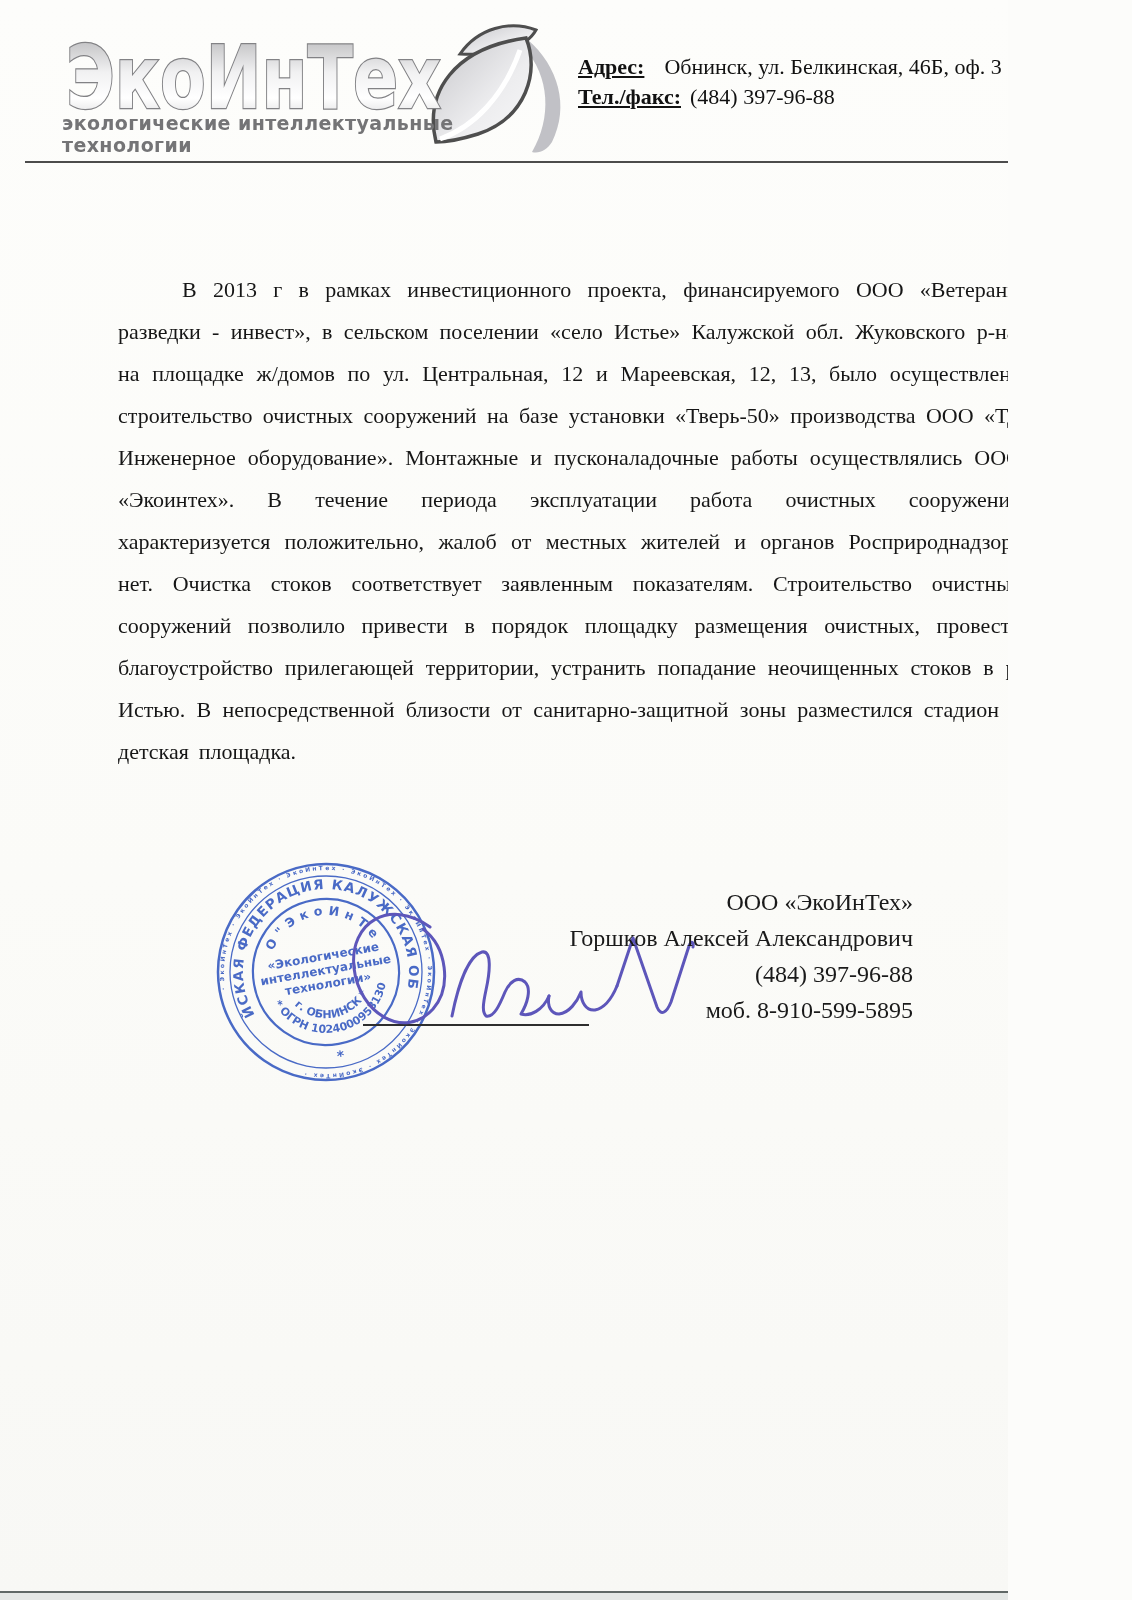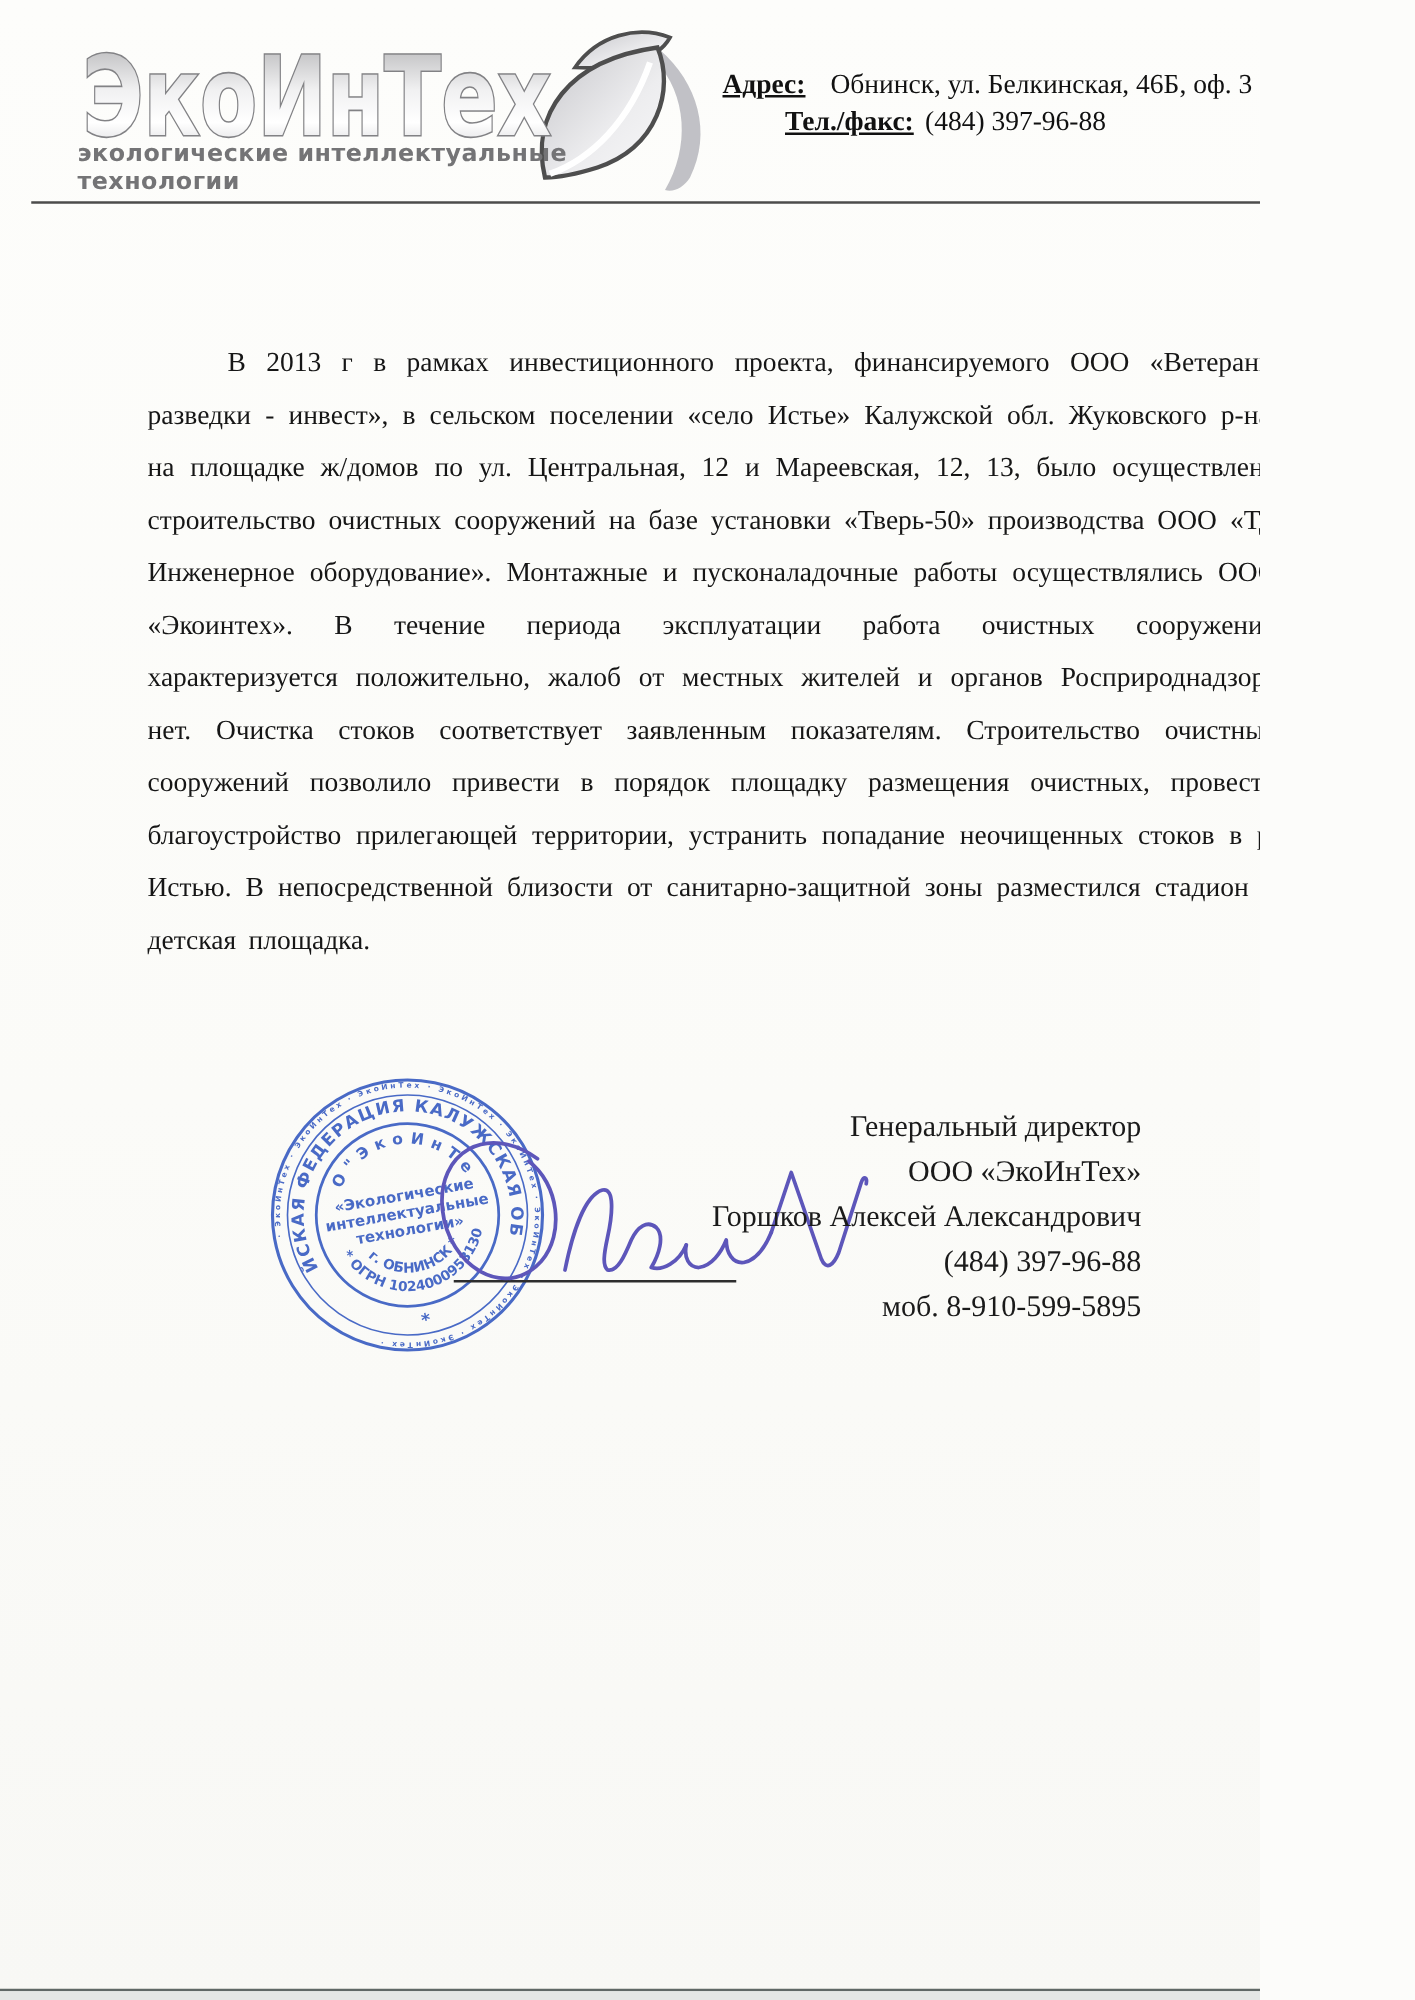--- a/index.html
+++ b/index.html
@@ -8,21 +8,21 @@
         background:linear-gradient(180deg,#fdfdfb 0%,#fbfbf8 55%,#f8f8f5 100%);
         color:#1c1c1c;}
 
   
   .logo-svg{position:absolute;left:58px;top:18px;width:520px;height:140px;}
   .tagline{position:absolute;left:62px;top:112px;width:478px;text-align:left;
            font-family:"DejaVu Sans",sans-serif;font-weight:bold;font-size:19px;
            color:#747476;letter-spacing:0.4px;}
   .contact{position:absolute;left:578px;top:52px;font-size:22px;line-height:30px;color:#111;}
   .contact .crow{white-space:nowrap;}
-  .contact .crow.r2{margin-left:50px;}
+  .contact .crow.r2{}
   .contact .crow.r3{margin-left:14px;}
   .clabel{font-weight:bold;text-decoration:underline;margin-right:9px;}
   .clabel.addr{margin-right:20px;margin-top:16px;}
   .divider{position:absolute;left:25px;top:161px;width:1083px;height:2px;background:#4c4c4c;}
 
   
   .body-text{position:absolute;left:118px;top:247px;width:904px;
              font-size:22px;line-height:42px;text-align:justify;
              text-indent:64px;word-spacing:4.5px;color:#161616;}
 
@@ -118,21 +118,20 @@
 
   <div class="sig-underline"></div>
   <svg class="signature-svg" viewBox="0 0 1132 1600">
     <path class="sig-stroke" d="M 430 927 C 390 898 349 922 354 968 C 359 1013 404 1041 433 1009 C 452 987 447 947 423 929"></path>
     <path class="sig-stroke" d="M 452 1016 C 458 986 468 956 482 952 C 492 950 490 972 486 990 C 483 1004 482 1012 486 1016 C 494 1018 500 1004 505 992 C 510 981 518 976 525 982 C 532 989 527 1004 521 1014 C 530 1017 543 1010 549 996"></path>
     <path class="sig-stroke" d="M 549 996 C 547 1006 551 1014 559 1014 C 569 1013 577 1002 581 992 C 581 1002 586 1011 595 1010 C 605 1008 612 998 617 986"></path>
     <path class="sig-stroke" d="M 617 986 L 633 938 L 657 1007 C 661 1017 667 1012 671 1002 L 689 946 C 691 940 694 942 693 947"></path>
   </svg>
 
   <div class="signoff">
-    <div>Генеральный директор</div>
     <div>ООО «ЭкоИнТех»</div>
     <div>Горшков Алексей Александрович</div>
     <div>(484) 397-96-88</div>
     <div>моб. 8-910-599-5895</div>
   </div>
 
   <div class="scan-bottom-line"></div>
   <div class="scan-bottom-strip"></div>
 
 </div>

